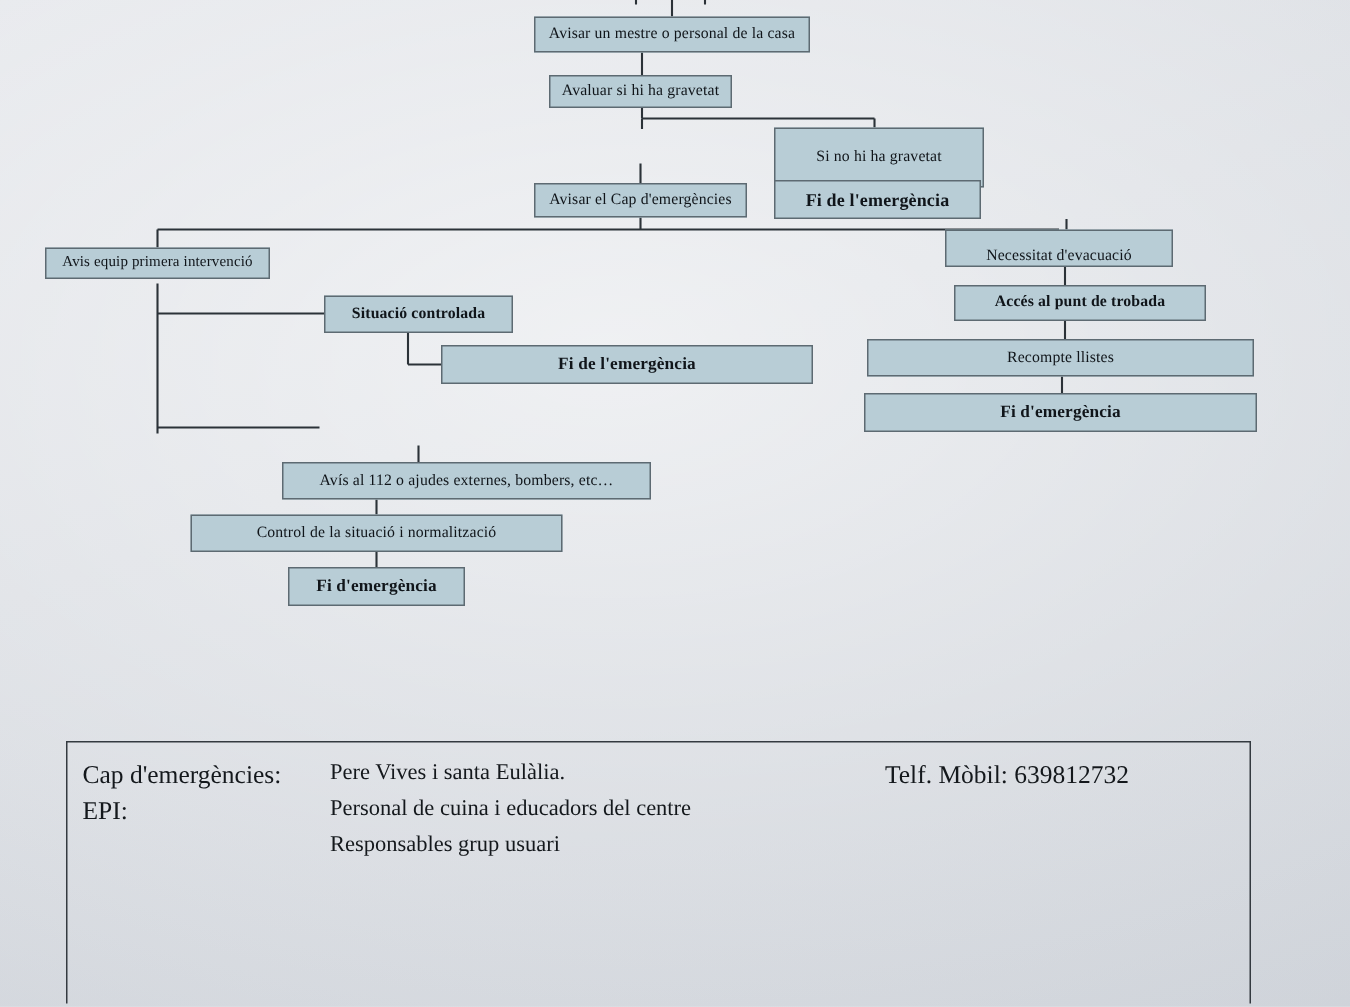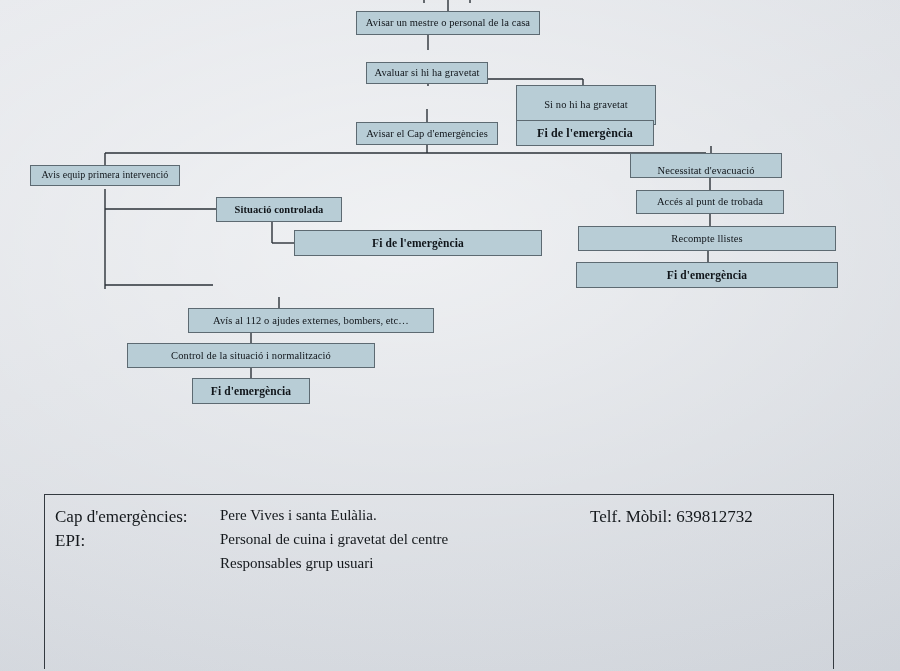--- a/index.html
+++ b/index.html
@@ -134,39 +134,39 @@
     <line x1="279" y1="297" x2="279" y2="308"></line>
 
     <line x1="251" y1="333" x2="251" y2="343"></line>
 
     <line x1="251" y1="368" x2="251" y2="378"></line>
   </svg>
 
   <div class="node" style="left: 356px; top: 11px; width: 184px; height: 24px; font-size: 10.5px;">
     <span>Avisar un mestre o personal de la casa</span>
   </div>
-  <div class="node" style="left: 366px; top: 50px; width: 122px; height: 22px; font-size: 10.5px; margin-top: 12px;">
+  <div class="node" style="left: 366px; top: 50px; width: 122px; height: 22px; font-size: 10.5px;">
     <span>Avaluar  si hi ha gravetat</span>
   </div>
   <div class="node" style="left: 516px; top: 85px; width: 140px; height: 40px; font-size: 10.5px;">
     <span>Si no hi ha gravetat</span>
   </div>
   <div class="node" style="left: 356px; top: 122px; width: 142px; height: 23px; font-size: 10.5px;">
     <span>Avisar el Cap d'emergències</span>
   </div>
   <div class="node bold" style="left: 516px; top: 120px; width: 138px; height: 26px; font-size: 12px;">
     <span>Fi de l'emergència</span>
   </div>
   <div class="node" style="left: 630px; top: 153px; width: 152px; height: 25px; font-size: 10.5px; align-items: flex-end;">
     <span>Necessitat d'evacuació</span>
   </div>
   <div class="node" style="left: 30px; top: 165px; width: 150px; height: 21px; font-size: 10px;">
     <span>Avis equip primera intervenció</span>
   </div>
-  <div class="node" style="left: 636px; top: 190px; width: 148px; height: 24px; font-size: 10.5px;">
+  <div class="node" style="left: 636px; top: 190px; width: 168px; height: 24px; font-size: 10.5px; font-weight: bold;">
     <span>Accés al punt de  trobada</span>
   </div>
   <div class="node" style="left: 216px; top: 197px; width: 126px; height: 25px; font-size: 10.5px; font-weight: bold;">
     <span>Situació controlada</span>
   </div>
   <div class="node" style="left: 578px; top: 226px; width: 258px; height: 25px; font-size: 10.5px;">
     <span>Recompte llistes</span>
   </div>
   <div class="node bold" style="left: 294px; top: 230px; width: 248px; height: 26px; font-size: 11.5px;">
     <span>Fi de l'emergència</span>
@@ -185,17 +185,17 @@
   </div>
 
 </div>
 
 <div id="legend-box">
   <div class="legend-label" style="top: 12px;">Cap d'emergències:</div>
   <div class="legend-value" style="top: 12px;">Pere Vives i santa Eulàlia.</div>
   <div class="legend-right" style="top: 12px;">Telf. Mòbil: 639812732</div>
 
   <div class="legend-label" style="top: 36px;">EPI:</div>
-  <div class="legend-value" style="top: 36px;">Personal de cuina i gravetat del centre</div>
+  <div class="legend-value" style="top: 36px;">Personal de cuina i educadors del centre</div>
 
   <div class="legend-label" style="top: 60px;"></div>
   <div class="legend-value" style="top: 60px;">Responsables grup usuari</div>
 </div>
 
 </body></html>

